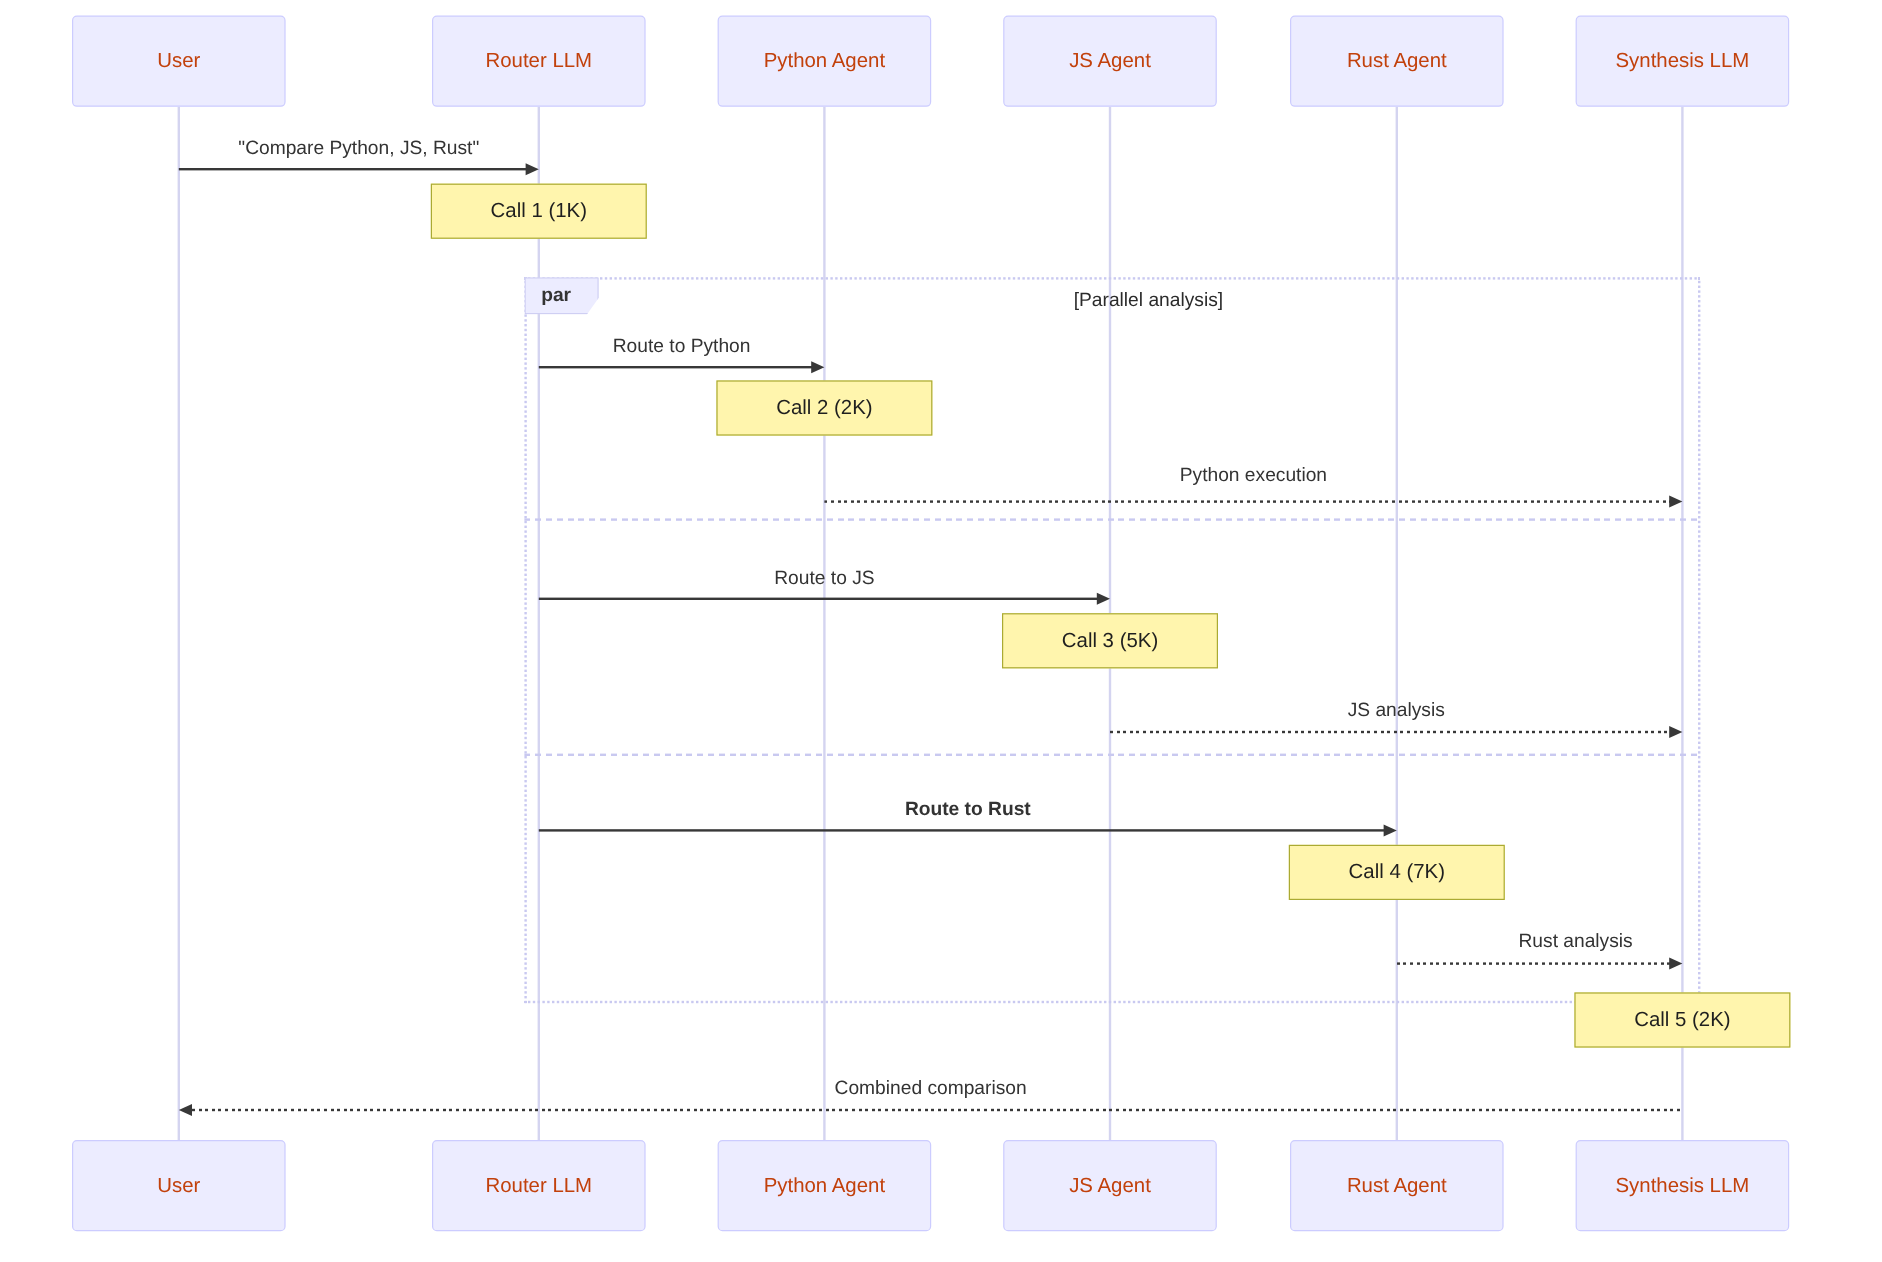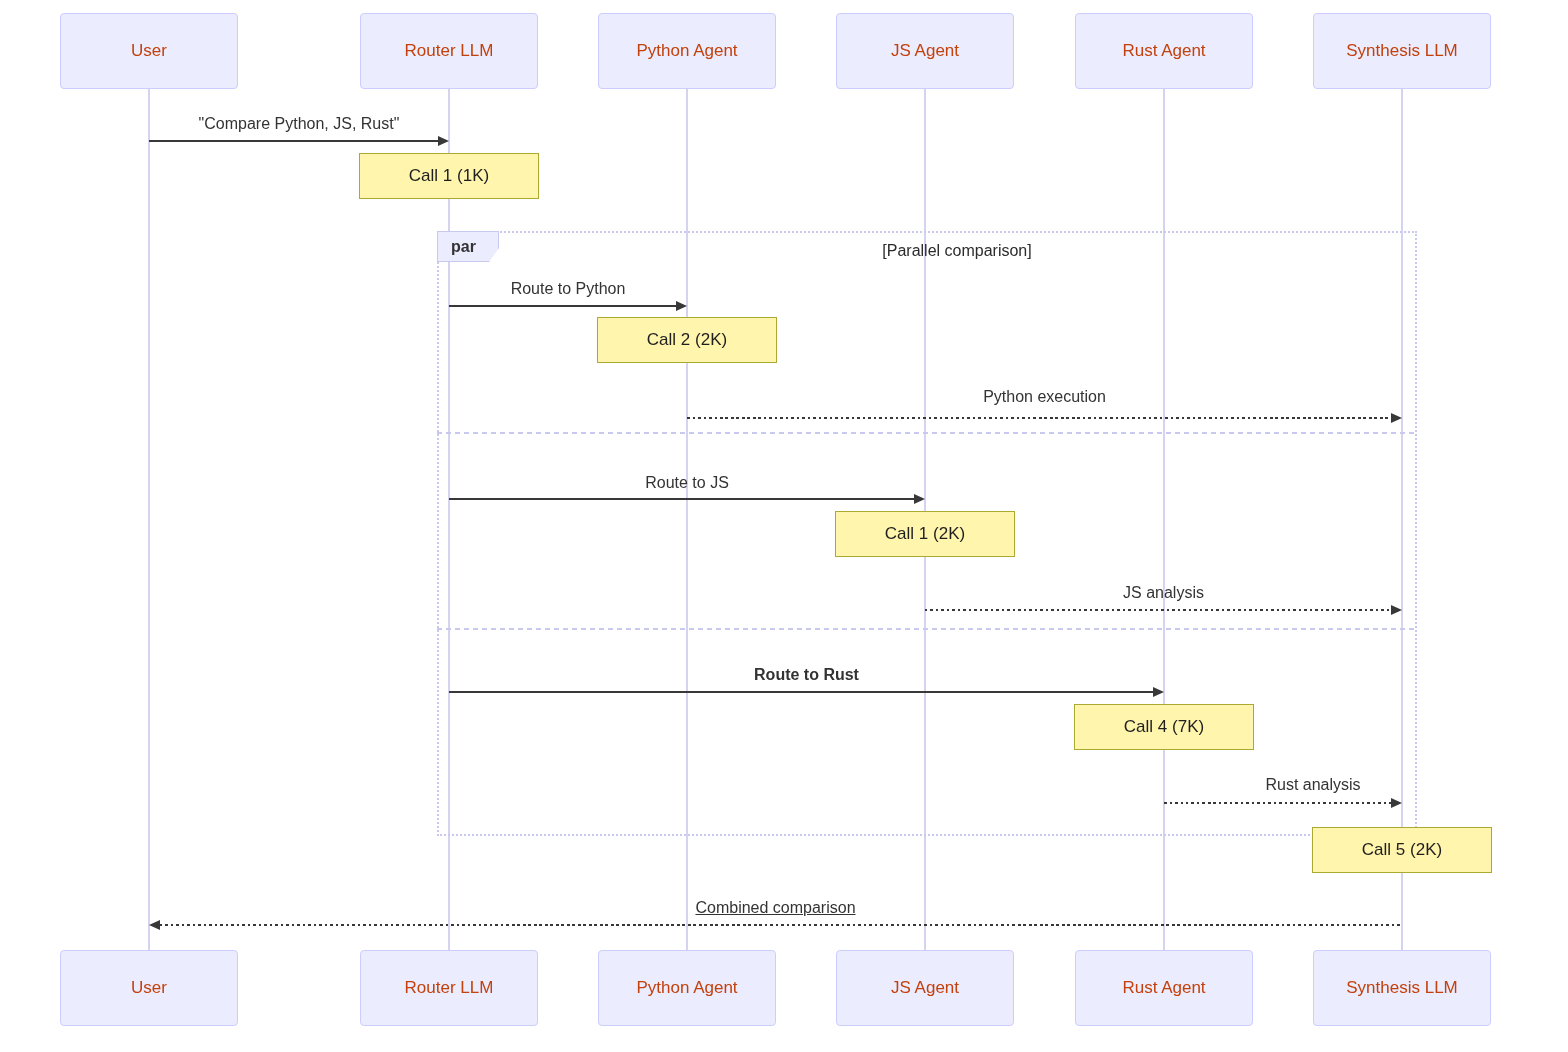--- a/index.html
+++ b/index.html
@@ -131,21 +131,21 @@
       <div class="lifeline" style="left: 148px; top: 89px; height: 861px;"></div>
       <div class="lifeline" style="left: 448px; top: 89px; height: 861px;"></div>
       <div class="lifeline" style="left: 686px; top: 89px; height: 861px;"></div>
       <div class="lifeline" style="left: 924px; top: 89px; height: 861px;"></div>
       <div class="lifeline" style="left: 1163px; top: 89px; height: 861px;"></div>
       <div class="lifeline" style="left: 1401px; top: 89px; height: 861px;"></div>
     </div>
 
   <div class="par-frame">
     <div class="par-tab">par</div>
-    <div class="par-condition">[Parallel comparison]</div>
+    <div class="par-condition">[Parallel analysis]</div>
   </div>
   <div id="dividers">
       <div class="divider" style="left: 437px; top: 432px; width: 980px;"></div>
       <div class="divider" style="left: 437px; top: 628px; width: 980px;"></div>
     </div>
 
   <div id="messages">
       <div class="msg-line solid" style="left: 149px; top: 140px; width: 291px;"></div>
       <div class="arrowhead right" style="left: 438px; top: 136px;"></div>
       <div class="msg-label" style="left: 299px; top: 124px;">"Compare Python, JS, Rust"</div>
@@ -162,26 +162,26 @@
       <div class="arrowhead right" style="left: 1391px; top: 605px;"></div>
       <div class="msg-label" style="left: 1163.5px; top: 593px;">JS analysis</div>
       <div class="msg-line solid" style="left: 449px; top: 691px; width: 706px;"></div>
       <div class="arrowhead right" style="left: 1153px; top: 687px;"></div>
       <div class="msg-label" style="left: 806.5px; top: 675px; font-weight: bold;">Route to Rust</div>
       <div class="msg-line dashed" style="left: 1164px; top: 802px; width: 229px;"></div>
       <div class="arrowhead right" style="left: 1391px; top: 798px;"></div>
       <div class="msg-label" style="left: 1313px; top: 785px;">Rust analysis</div>
       <div class="msg-line dashed" style="left: 160px; top: 924px; width: 1242px;"></div>
       <div class="arrowhead left" style="left: 149px; top: 920px;"></div>
-      <div class="msg-label" style="left: 775.5px; top: 908px; text-decoration: underline;">Combined comparison</div>
+      <div class="msg-label" style="left: 775.5px; top: 908px;">Combined comparison</div>
     </div>
   <div id="notes">
       <div class="note" style="left: 359px; top: 153px;">Call 1 (1K)</div>
       <div class="note" style="left: 597px; top: 317px;">Call 2 (2K)</div>
-      <div class="note" style="left: 835px; top: 511px;">Call 1 (2K)</div>
+      <div class="note" style="left: 835px; top: 511px;">Call 3 (5K)</div>
       <div class="note" style="left: 1074px; top: 704px;">Call 4 (7K)</div>
       <div class="note" style="left: 1312px; top: 827px;">Call 5 (2K)</div>
     </div>
   <div id="participants">
       <div class="actor" style="left: 60px; top: 13px;">User</div>
       <div class="actor" style="left: 60px; top: 950px;">User</div>
       <div class="actor" style="left: 360px; top: 13px;">Router LLM</div>
       <div class="actor" style="left: 360px; top: 950px;">Router LLM</div>
       <div class="actor" style="left: 598px; top: 13px;">Python Agent</div>
       <div class="actor" style="left: 598px; top: 950px;">Python Agent</div>

